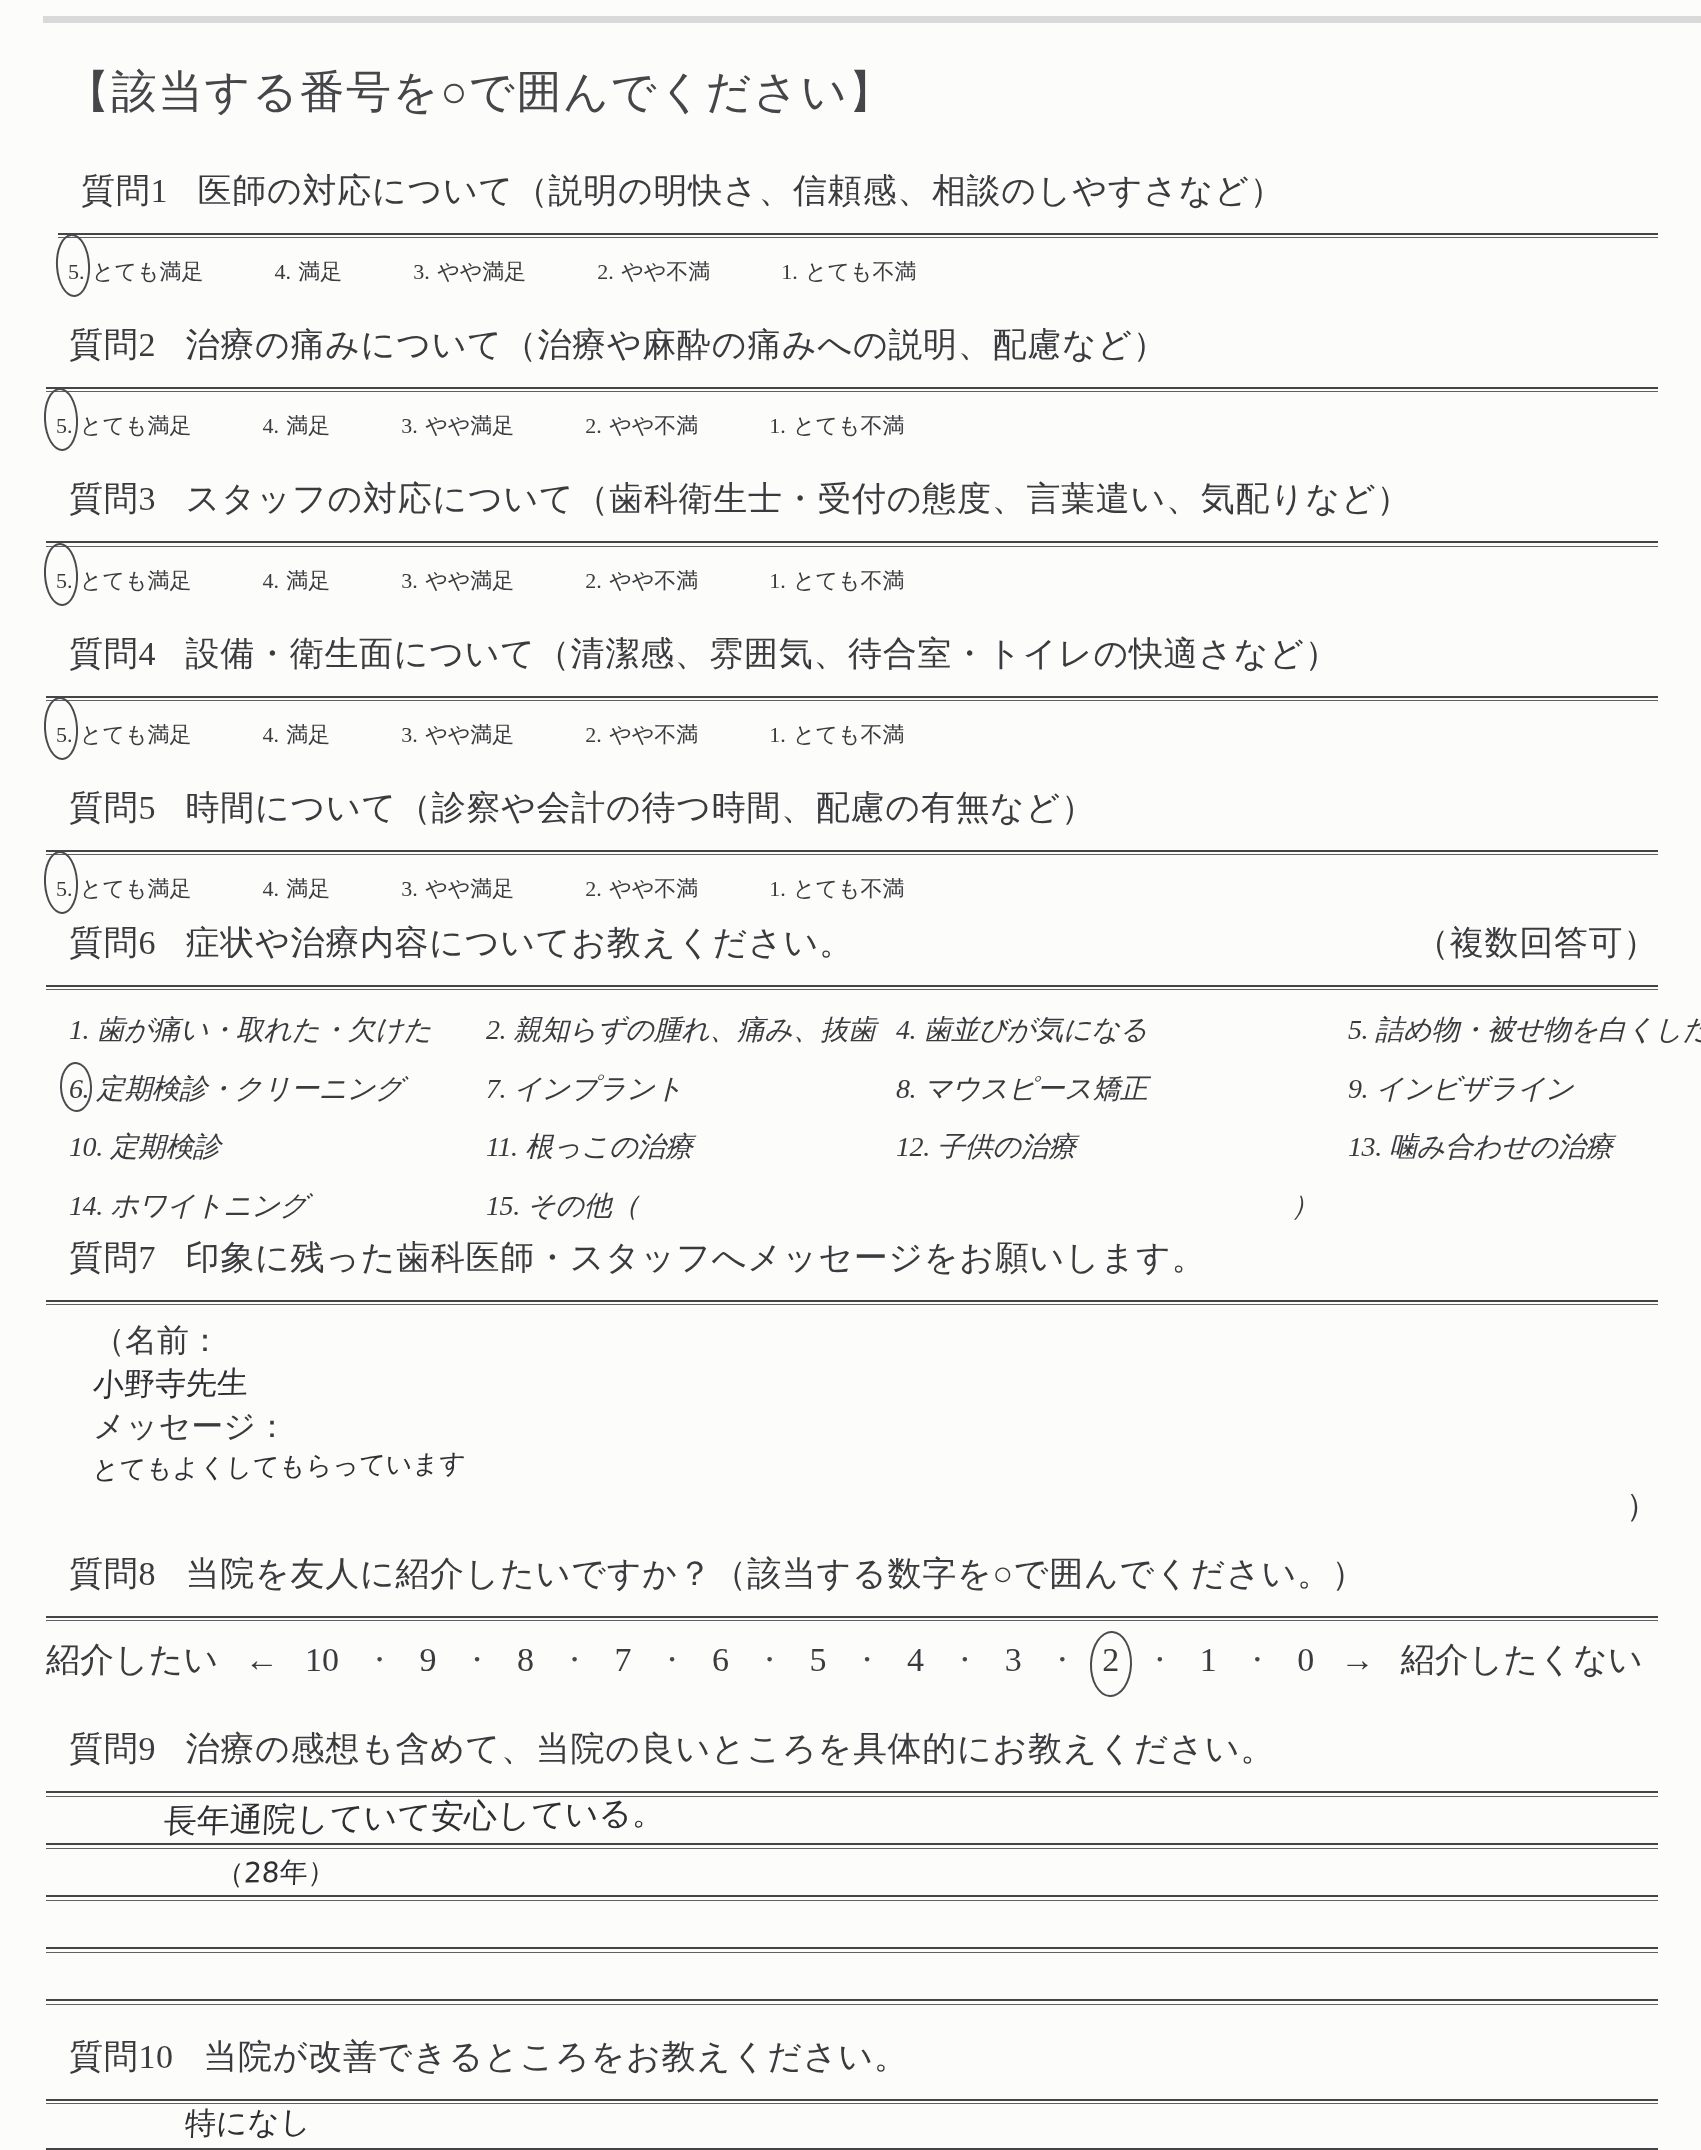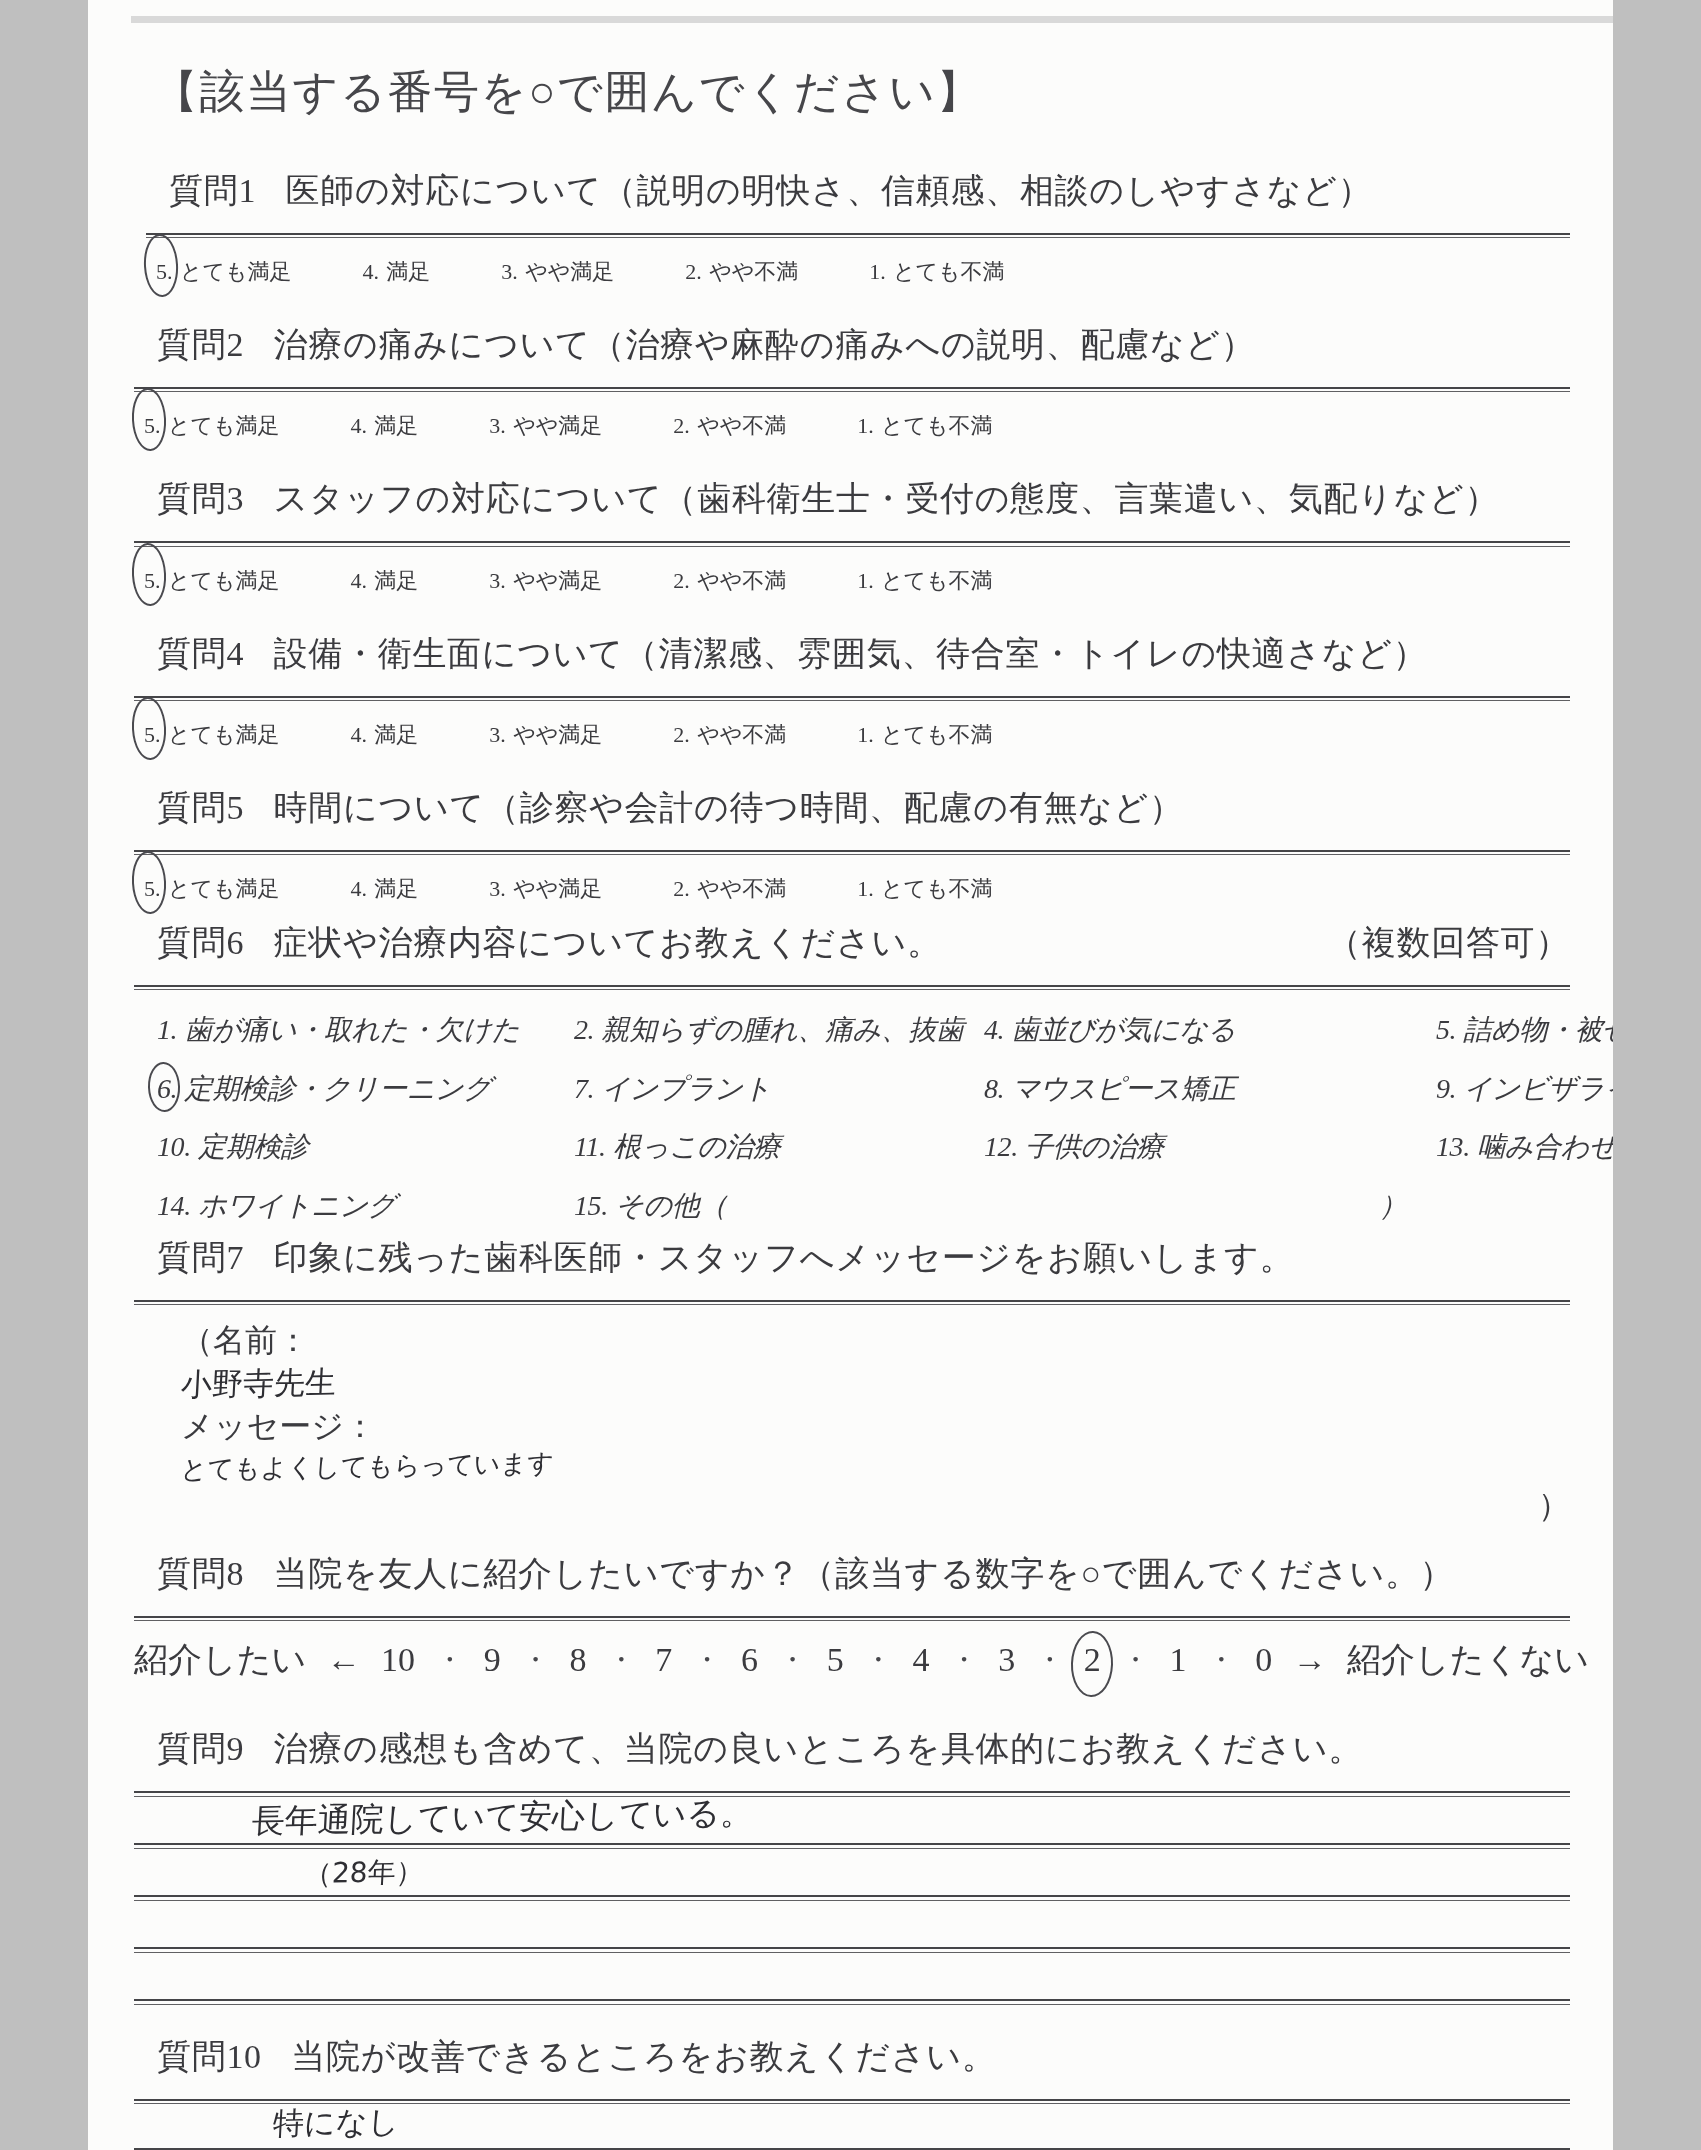--- a/index.html
+++ b/index.html
@@ -1,18 +1,18 @@
 <!DOCTYPE html>
 <html style="font-size:11.8px"><head>
 <meta charset="utf-8">
 <style>
   * { box-sizing: border-box; }
   html,body { margin:0; padding:0; background:#bfbfbf; }
   .page {
-    position:relative; width:1525px; height:2151px; margin:0 auto;
+    position:relative; width:1701px; height:2151px; margin:0 auto;
     background:#fcfcfb; overflow:hidden;
     font-family:"Liberation Serif","DejaVu Serif",serif;
     color:#3b3b3f;
   }
   .scan-band { position:absolute; top:16px; left:43px; right:0; height:6.6px; background:#d9d9d9; }
 
   .doc-title { margin:62px 43px 0 65px; font-size:45px; letter-spacing:1.5px; color:#46464a; white-space:nowrap; }
 
   section { display:block; }
   .s1 { margin-top:46px;padding-left:12px; } .s2,.s3,.s4,.s5 { margin-top:35px;text-align:center; }
@@ -42,21 +42,21 @@
   .q6-close { justify-self:end; padding-right:29.5px; }
 
   .q7-row { display:flex; align-items:baseline; margin:13.3px 43px 0 46px; font-size:32px;flex-direction:column; }
   .hand { font-family:"DejaVu Sans","Liberation Sans",sans-serif; color:#2e2e33; display:inline-block;
           transform:skewX(-4deg) rotate(-1deg); white-space:nowrap; }
   .q7-name { font-size:31px; margin-left:26.6px; }
   .q7-mlabel { margin-left:47px; }
   .q7-msg { font-size:26px; margin-left:34px; }
   .q7-close { margin-left:auto; }
 
-  .q8-row { display:flex; justify-content:space-between; align-items:center; margin:16px 24px 0 46px; font-size:34px; }
+  .q8-row { display:flex; justify-content:space-between; align-items:center; margin:16px 58px 0 46px; font-size:34px; }
   .q8-row .sep { font-size:28px; color:#47474b; }
 
   .write-row { position:relative; height:52px; }
   .write-row.h66 { height:49px; }
   .write-row .dline { position:absolute; left:46px; right:43px; bottom:0; margin:0; }
   .write-row .hand { position:absolute; bottom:8.9px; }
   .ans-q9-1 { left:164px; font-size:33px; }
   .ans-q9-2 { left:216px; font-size:28px; }
   .ans-q10-1 { left:185px; font-size:31px; }
 </style>

